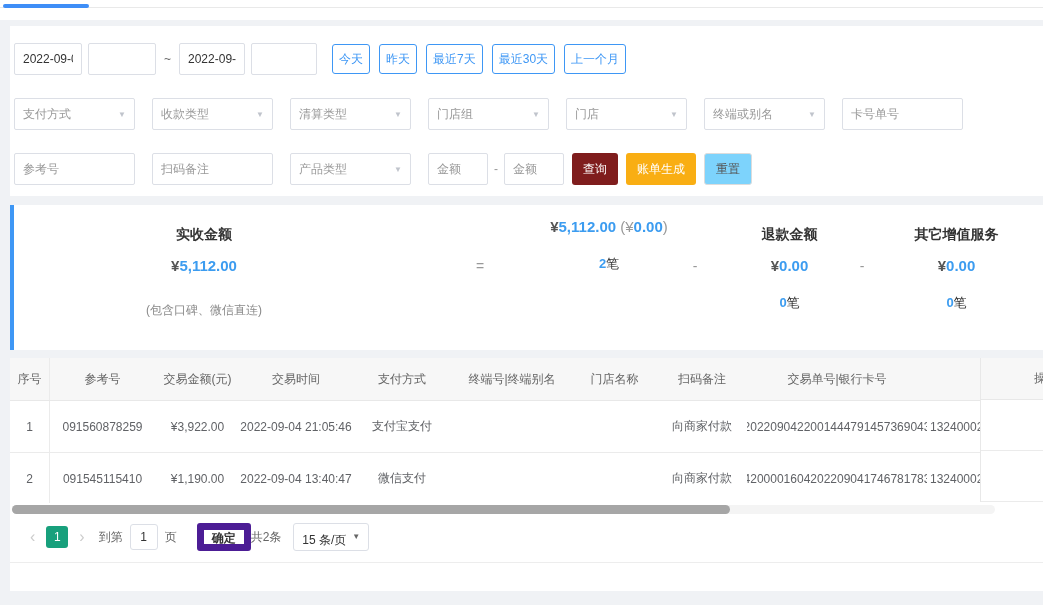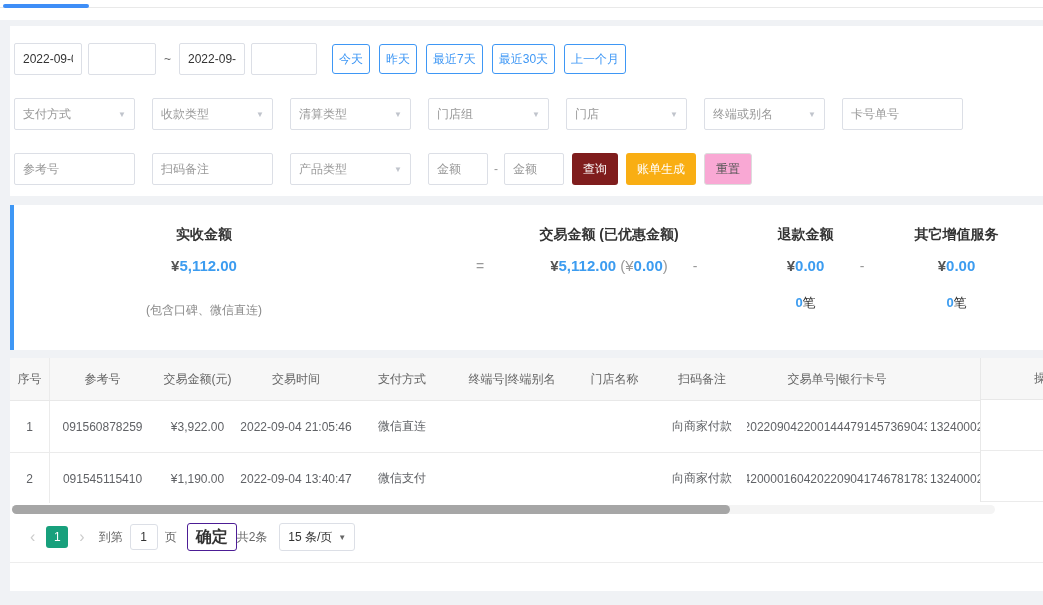--- a/index.html
+++ b/index.html
@@ -30,21 +30,21 @@
   .w121{width:121px}.w68{width:68px}.w66{width:66px}.w60{width:60px}
   .ml6{margin-left:6px}.ml17{margin-left:17px}
   .tilde{margin:0 8px;color:#666;font-size:12px}
   .dashsep{margin:0 6px;color:#999;font-size:12px}
   .shortcut{height:30px;padding:0 6px;margin-left:9px;border:1px solid #3e97f5;color:#3e97f5;
             background:#fff;border-radius:3px;font-size:12px;cursor:pointer}
   .shortcut.first{margin-left:15px}
   .btn{height:32px;border:none;border-radius:3px;font-size:12px;padding:0 11px;cursor:pointer;color:#fff}
   .btn-green{background:#7f1d1d;margin-left:8px}
   .btn-amber{background:#f9ae13;margin-left:8px}
-  .btn-plain{background:#f9a8d4;border:1px solid #dcdcdc;color:#555;margin-left:8px}
+  .btn-plain{background:#7dd3fc;border:1px solid #dcdcdc;color:#555;margin-left:8px}
 
   
   .summary-panel{top:205px;height:145px;border-left:4px solid #3e97f5;box-sizing:border-box}
   .scol{position:absolute;top:0;text-align:center}
   .st{margin-top:21px;font-size:14px;font-weight:bold;color:#333}
   .sa{margin-top:13px;font-size:15px;font-weight:bold}
   .cur{color:#555}
   .bv{color:#3c9cf0}
   .dim{color:#999;font-weight:normal}
   .sn{margin-top:28px;font-size:12px;color:#8a8a8a}
@@ -74,25 +74,25 @@
 
   
   .pager{position:absolute;top:161px;left:18px;height:36px;display:flex;align-items:center;
          font-size:12px;color:#666}
   .chev{color:#ccc;font-size:16px;cursor:pointer;padding:0 2px;line-height:1}
   .pagebox{width:22px;height:22px;margin:0 9px;background:#18a07c;border-radius:3px;color:#fff;
            display:flex;align-items:center;justify-content:center;font-size:12px;cursor:pointer}
   .jump-label{margin-left:12px}
   .jump-inp{width:28px;height:26px;margin:0 7px;border:1px solid #dcdfe6;border-radius:3px;
             text-align:center;font-size:12px;color:#333;box-sizing:border-box;outline:none}
-  .confirm{margin-left:10px;height:28px;padding:0 8px;background:#fff;border:1px solid #4c1d95;
-           border-radius:3px;font-size:16px;font-weight:bold;color:#333;cursor:pointer}
+  .confirm{margin-left:20px;height:28px;padding:0 8px;background:#fff;border:7px solid #4c1d95;
+           border-radius:3px;font-size:12px;font-weight:bold;color:#333;cursor:pointer}
   .total{}
-  .sizer{margin-left:12px;height:28px;padding:0 8px;border:1px solid #dcdfe6;border-radius:3px;
-         display:flex;align-items:center;gap:6px;cursor:pointer;color:#333;box-sizing:border-box}
+  .sizer{margin-left:12px;height:28px;padding:8px 8px;border:1px solid #dcdfe6;border-radius:3px;
+         display:flex;align-items:flex-start;gap:6px;cursor:pointer;color:#333;box-sizing:border-box}
   .sizer .caret{color:#666}
   .footline{position:absolute;top:204px;left:0;right:0;height:1px;background:#ededed}
 </style>
 </head>
 <body>
 
 <div class="tabbar">
   <div class="tabline"></div>
   <div class="tab-indicator"></div>
 </div>
@@ -160,29 +160,31 @@
     <div class="st">实收金额</div>
     <div class="sa">
       <span class="cur">¥</span><span class="bv">5,112.00</span>
     </div>
     <div class="sn">(包含口碑、微信直连)</div>
   </div>
 
   <div class="ssep" style="left:451px">=</div>
 
   <div class="scol" style="left:470px;width:250px">
-    <div class="st">交易金额 (已优惠金额)</div>
     <div class="sa">
       <span class="cur">¥</span><span class="bv">5,112.00</span><span class="dim"> (¥</span><span class="bv">0.00</span><span class="dim">)</span>
     </div>
+    <div class="scount">
+      <span class="bv">2</span><span class="cu">笔</span>
+    </div>
   </div>
 
   <div class="ssep" style="left:666px">-</div>
 
-  <div class="scol" style="left:704px;width:175px">
+  <div class="scol" style="left:688px;width:175px">
     <div class="st">退款金额</div>
     <div class="sa">
       <span class="cur">¥</span><span class="bv">0.00</span>
     </div>
     <div class="scount">
       <span class="bv">0</span><span class="cu">笔</span>
     </div>
   </div>
 
   <div class="ssep" style="left:833px">-</div>
@@ -211,21 +213,21 @@
         <div class="th" style="width: 90px;">扫码备注</div>
         <div class="th" style="width: 180px;">交易单号|银行卡号</div>
         <div class="th cell-left" style="width: 150px;"></div>
       </div>
     <div id="tbody">
         <div class="tr">
           <div class="td cell-idx" style="width: 40px;">1</div>
           <div class="td" style="width: 105px;">091560878259</div>
           <div class="td" style="width: 85px;">¥3,922.00</div>
           <div class="td" style="width: 112px;">2022-09-04 21:05:46</div>
-          <div class="td" style="width: 100px;">微信直连</div>
+          <div class="td" style="width: 100px;">支付宝支付</div>
           <div class="td" style="width: 120px;"></div>
           <div class="td" style="width: 85px;"></div>
           <div class="td" style="width: 90px;">向商家付款</div>
           <div class="td" style="width: 180px;">2022090422001444791457369043</div>
           <div class="td cell-left" style="width: 150px;">132400029</div>
         </div>
         <div class="tr">
           <div class="td cell-idx" style="width: 40px;">2</div>
           <div class="td" style="width: 105px;">091545115410</div>
           <div class="td" style="width: 85px;">¥1,190.00</div>

